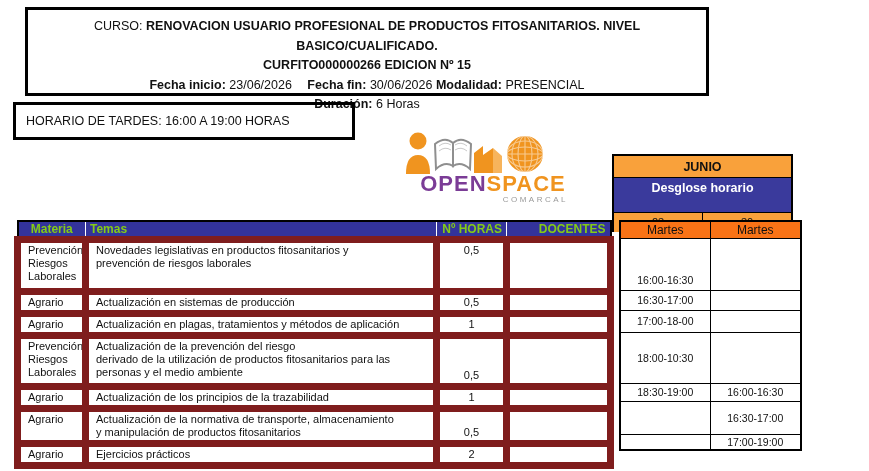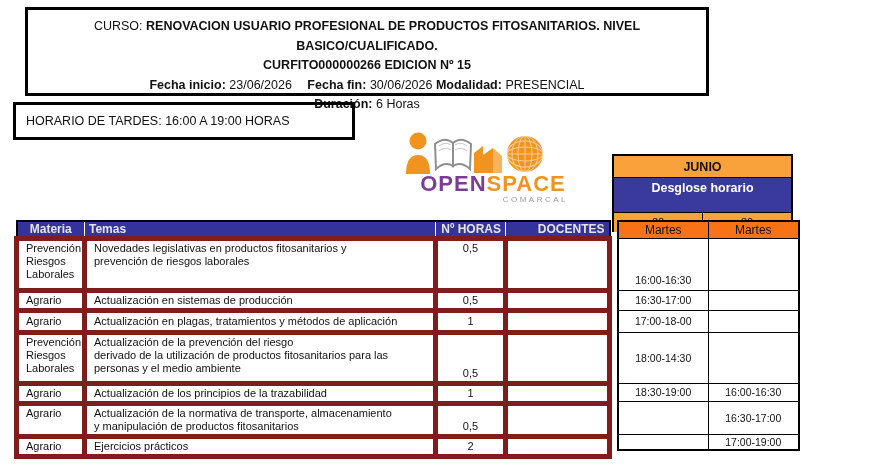--- a/index.html
+++ b/index.html
@@ -40,28 +40,28 @@
     line-height:19px; }
   .mb-days .mb-day:first-child { border-right:1px solid #000; }
 
   
   .tables-wrap { position:absolute; left:14px; top:220px; display:flex; gap:5px;
     align-items:flex-start; }
   table { border-collapse:collapse; table-layout:fixed; }
   .main-table { width:593px; border:2px solid #000; }
   .time-table { width:181px; border:2px solid #000; }
 
-  .main-table thead th { background:#33339B; color:#e5e5e5; font-size:12px; font-weight:bold;
+  .main-table thead th { background:#33339B; color:#84cc16; font-size:12px; font-weight:bold;
     height:17px; border:1px solid #fff; border-top:1px solid #000; border-bottom:1px solid #000;
     padding:0 4px; }
   .h-materia { text-align:center; }
   .h-tema { text-align:left; }
   .h-horas, .h-docentes { text-align:right; }
 
-  .main-table td { border:5px solid #7f1d1d; font-size:11px; line-height:13px;
+  .main-table td { border:7px solid #7f1d1d; font-size:11px; line-height:13px;
     padding:1px 7px; vertical-align:middle; white-space:pre-line; overflow:hidden; }
   .c-materia { padding-left:2px; }
   .c-tema { padding-left:4px; }
   .c-horas { text-align:center; }
 
   .time-table thead th { height:17px; font-size:12px; font-weight:normal; text-align:center;
     border:1px solid #000; background:#f97316; }
   .time-table td { border:1px solid #000; font-size:10.5px; text-align:center;
     vertical-align:middle; padding:1px 2px; }
 
@@ -237,21 +237,21 @@
           </tr>
           <tr class="r1">
             <td>16:30-17:00</td>
             <td></td>
           </tr>
           <tr class="r2">
             <td>17:00-18-00</td>
             <td></td>
           </tr>
           <tr class="r3">
-            <td>18:00-14:30</td>
+            <td>18:00-10:30</td>
             <td></td>
           </tr>
           <tr class="r4">
             <td>18:30-19:00</td>
             <td>16:00-16:30</td>
           </tr>
           <tr class="r5">
             <td></td>
             <td>16:30-17:00</td>
           </tr>

